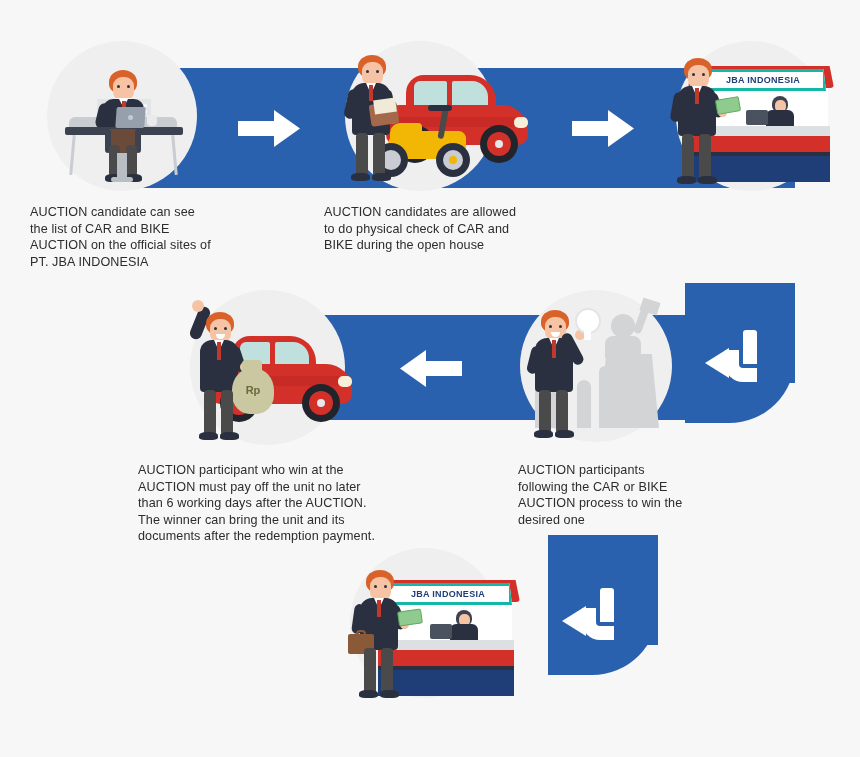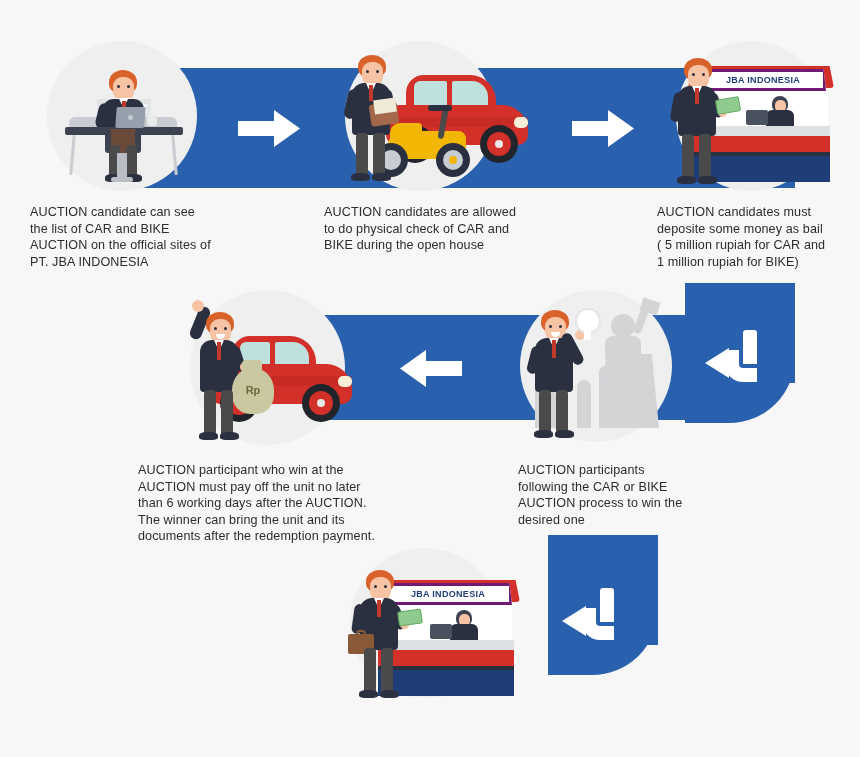--- a/index.html
+++ b/index.html
@@ -58,21 +58,21 @@
   
   .sc-body{background:#F2B705;border-radius:18px 10px 12px 10px;}
   .sc-wheel{background:#2B3040;border-radius:50%;}
   .sc-rim{background:#C9CCD2;border-radius:50%;}
 
   
   .booth-red{background:#D3302A;}
   .booth-blue{background:#1F3E78;}
   .booth-white{background:#ffffff;}
   .booth-sign{
-    background:#ffffff;border:3px solid #701a75;
+    background:#ffffff;border:3px solid #14b8a6;
     display:flex;align-items:center;justify-content:center;
     color:#1F3E78;font-weight:bold;
   }
   .desk-grey{background:#DDE0E3;}
 
   
   .money{background:#8FCB8F;border:1px solid #5FA85F;border-radius:2px;}
   .bag{background:#C9C8A0;border-radius:48% 48% 42% 42%;}
   .bag-label{color:#6A6A3A;font-weight:bold;text-align:center;}
 
@@ -221,24 +221,20 @@
     <div class="sh shoe" style="left:30px;top:136px;width:19px;height:8px;"></div>
   </div>
 
   <div class="caption" style="left:324px;top:204px;width:280px;">AUCTION candidates are allowed
 to do physical check of CAR and
 BIKE during the open house</div>
   <div class="caption" style="left:30px;top:204px;width:250px;">AUCTION candidate can see
 the list of CAR and BIKE
 AUCTION on the official sites of
 PT. JBA INDONESIA</div>
-  <div class="caption" style="left:657px;top:204px;width:200px;">AUCTION candidates must
-deposite some money as bail
-( 5 million rupiah for CAR and
-1 million rupiah for BIKE)</div>
 
   <div class="band" style="left:685px;top:283px;width:110px;height:100px;"></div>
 
   <div class="rcorner" style="left:685px;top:335px;width:110px;height:88px;border-radius:0 0 66px 0;"></div>
   <div class="arrow-l" style="left:705px;top:330px;width:62px;height:62px;">
     <div class="sh" style="left:38px;top:0;width:14px;height:34px;background:#ffffff;border-radius:3px 3px 0 0;"></div>
     <div class="sh" style="left:20px;top:20px;width:32px;height:32px;border:14px solid #ffffff;border-top:none;border-right:none;border-radius:0 0 0 18px;box-sizing:border-box;"></div>
     <div class="sh" style="left:0px;top:18px;width:24px;height:30px;background:#ffffff;clip-path:polygon(0 50%,100% 0,100% 100%);"></div>
   </div>
 

